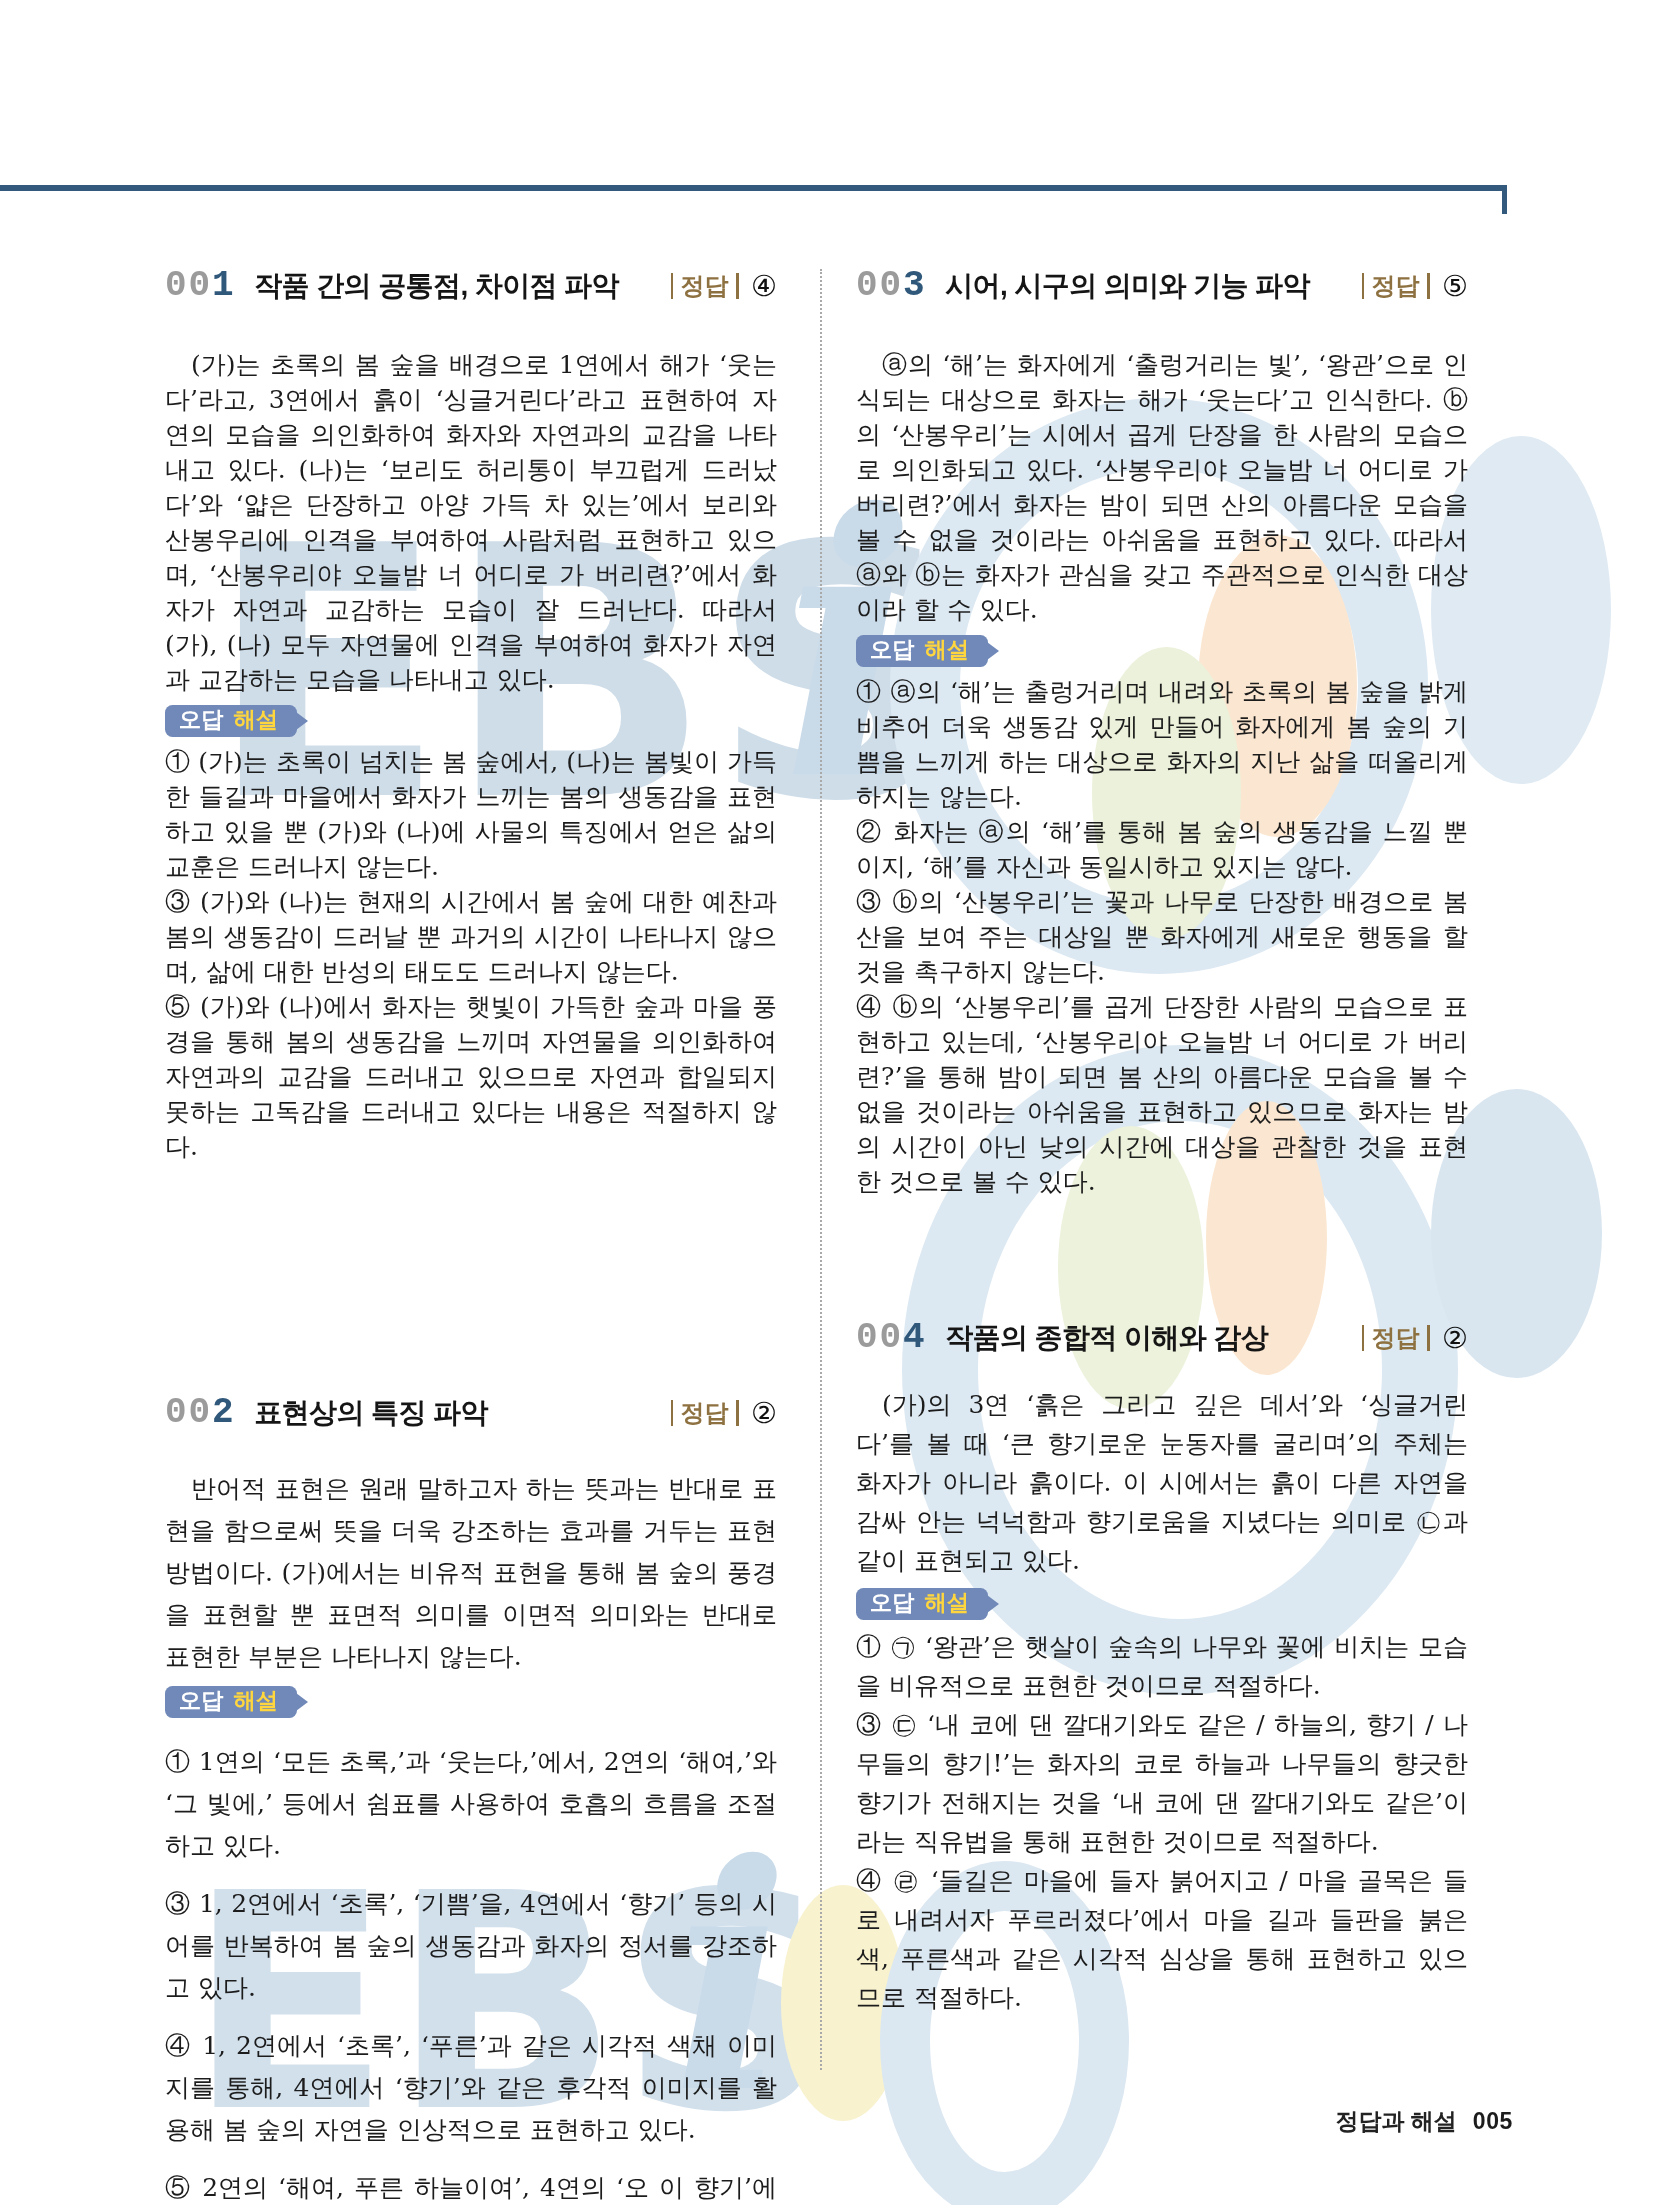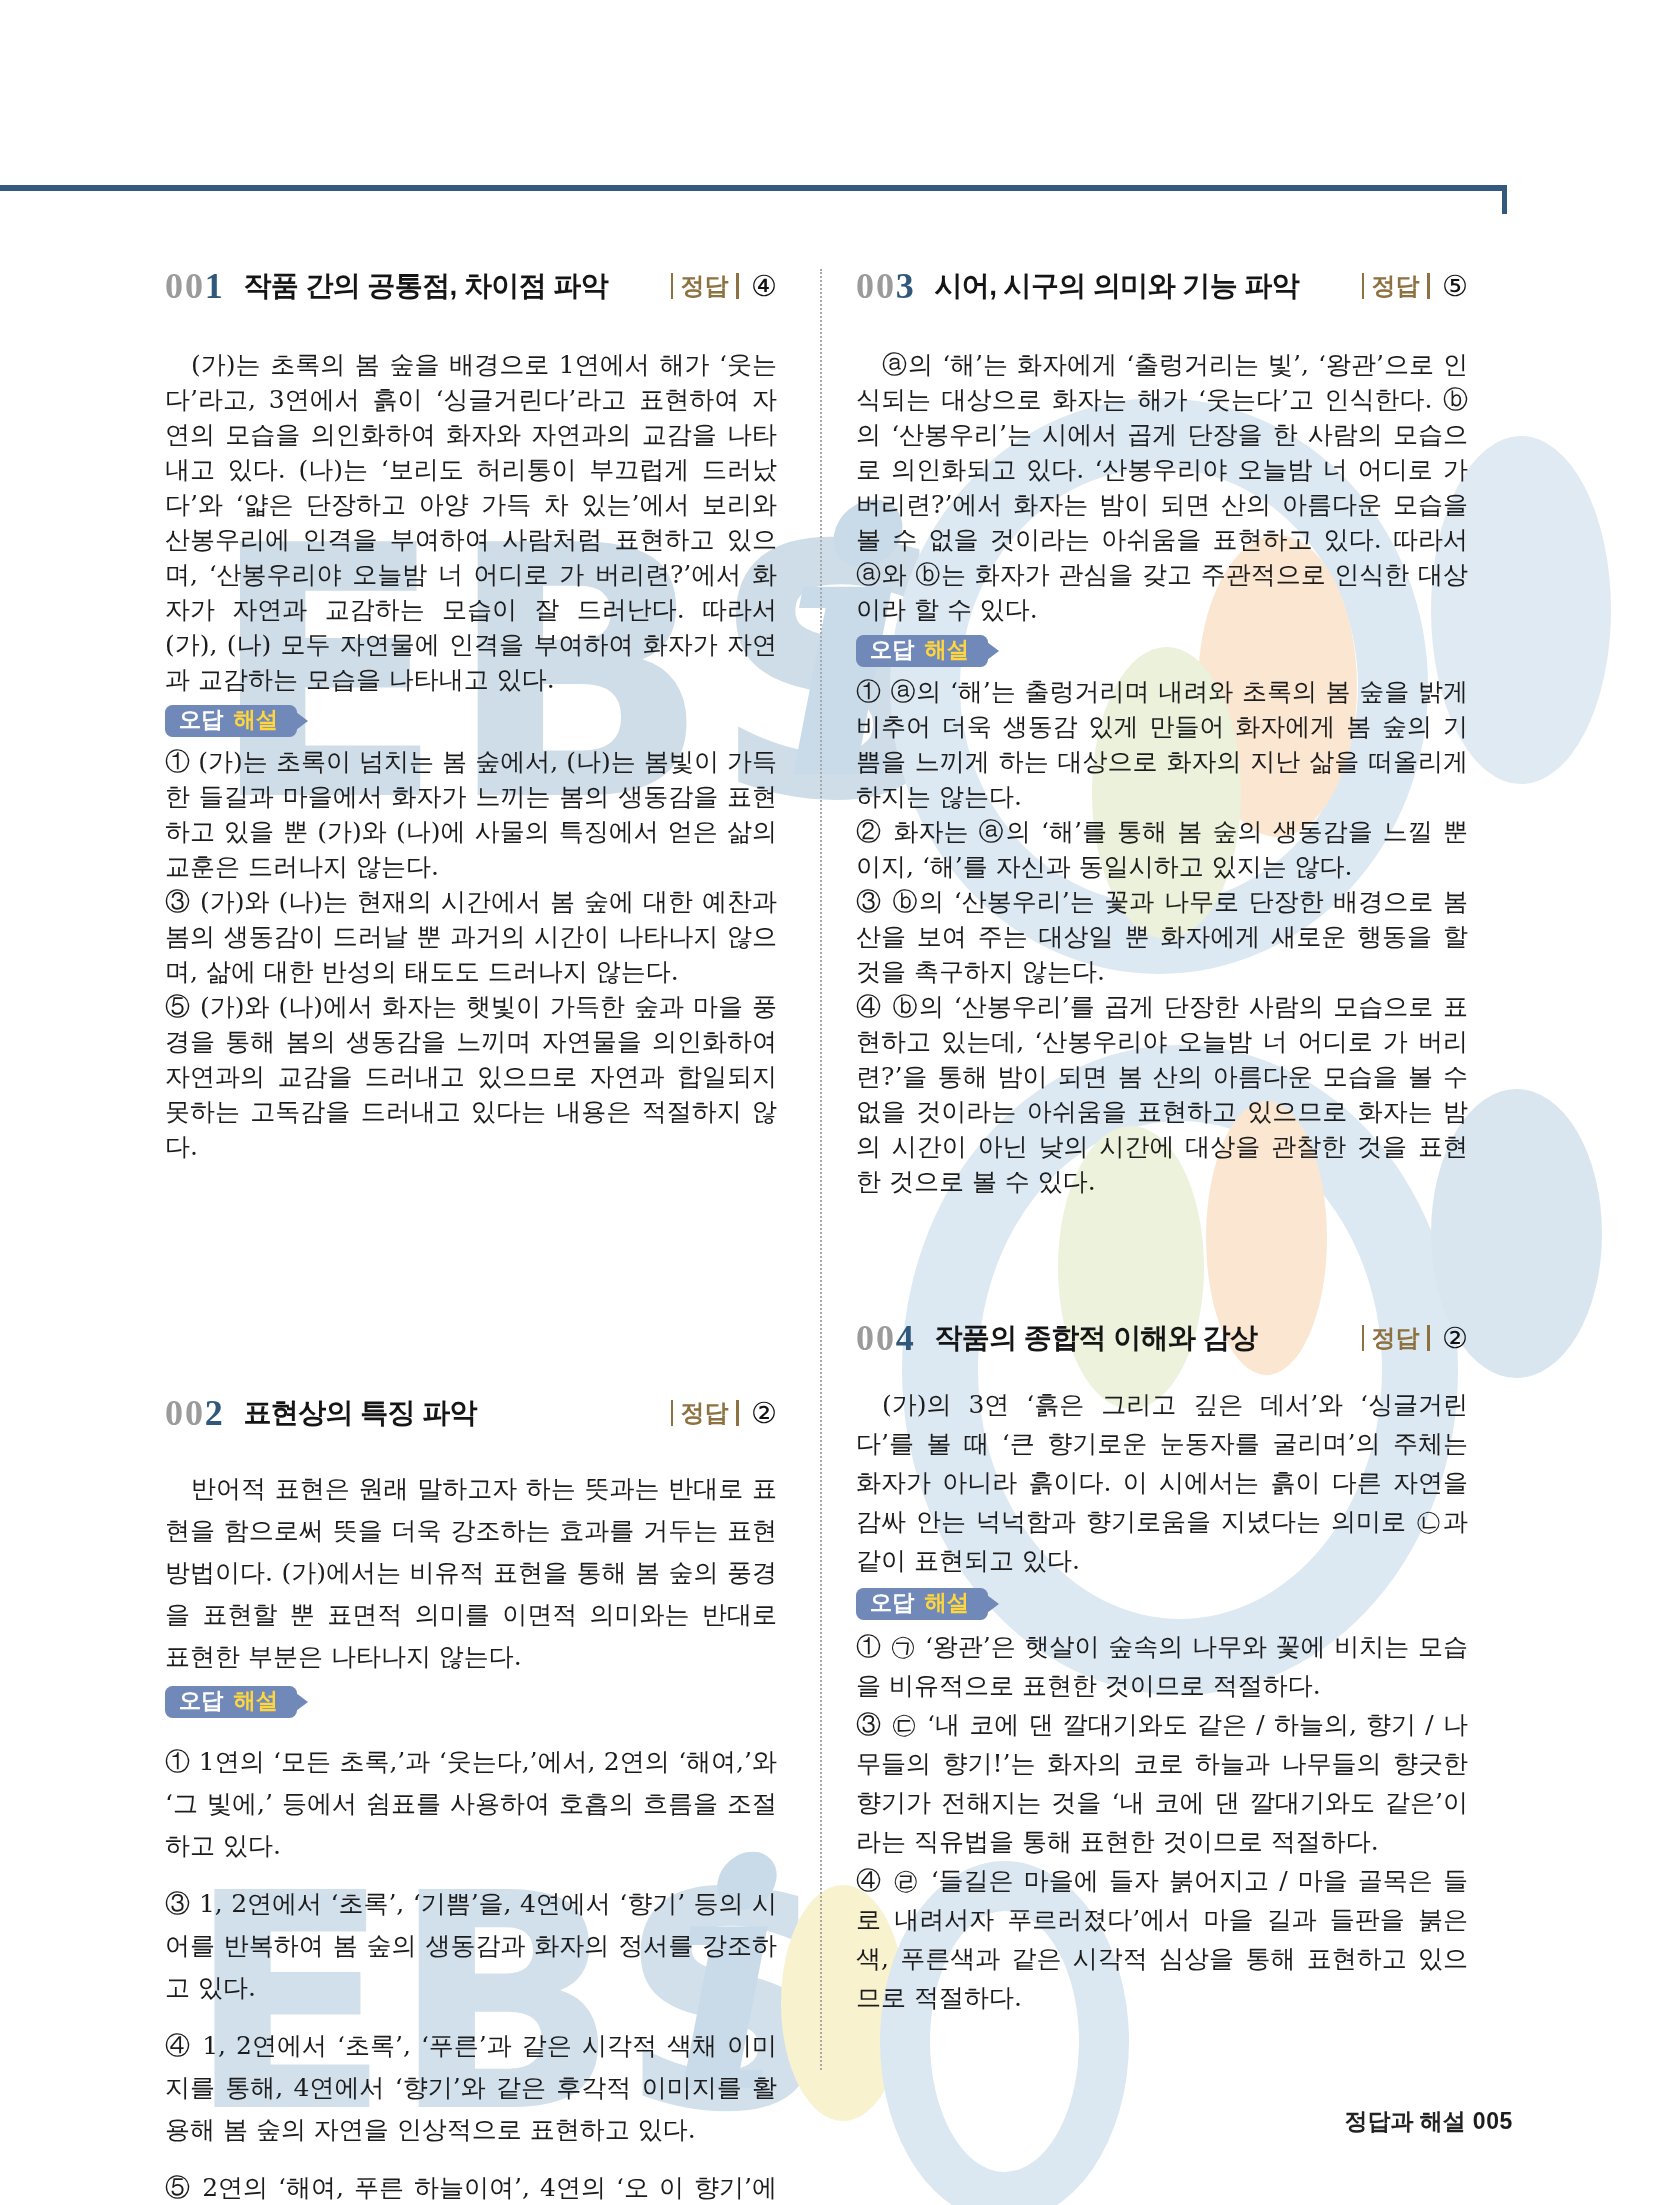--- a/index.html
+++ b/index.html
@@ -17,21 +17,21 @@
   .wm{position:absolute;inset:0;z-index:0;pointer-events:none;}
   .wm *{position:absolute;}
   .wm-text{font-family:"DejaVu Sans","Liberation Sans",sans-serif;font-weight:800;line-height:1;color:#cfdde9;}
   .wm-i{font-family:"DejaVu Serif",serif;font-style:italic;font-weight:700;line-height:1;color:#c9dae9;}
   .ring{border-radius:50%;}
   .fill{border-radius:50%;}
 
   
   .sec{position:absolute;width:612px;z-index:1;}
   .sec-head{display:flex;align-items:center;height:40px;margin-bottom:41px;}
-  .sec-num{font-family:Liberation Serif, serif;font-weight:700;font-size:36px;
+  .sec-num{font-family:Liberation Mono, monospace;font-weight:700;font-size:36px;
            letter-spacing:1.9px;line-height:1;display:flex;}
   .num-gray{color:#9b9b9b;}
   .num-accent{color:#30587a;}
   .sec-title{font-family:"Liberation Sans","DejaVu Sans",sans-serif;font-weight:700;font-size:28px;
              color:#151515;margin:0 0 0 18.7px;letter-spacing:-0.6px;white-space:nowrap;}
   .answer{margin-left:auto;display:flex;align-items:center;font-family:"Liberation Sans","DejaVu Sans",sans-serif;}
   .answer .bar{width:2.5px;height:26px;background:#8e7140;margin:0 7.5px;}
   .answer .label{color:#8e7140;font-size:24px;font-weight:700;}
   .answer .num{font-size:29px;color:#111;margin-left:5px;font-family:"DejaVu Sans",sans-serif;}
 
@@ -44,21 +44,21 @@
   .badge{display:inline-flex;align-items:center;gap:10px;background:#7089b8;border-radius:7.5px;
          padding:3.1px 18.7px 4.4px 13.7px;position:relative;margin:7.5px 0 7.5px 0;}
   .badge::after{content:"";position:absolute;right:-10.6px;top:50%;transform:translateY(-50%);
                 width:0;height:0;border-top:9.3px solid transparent;border-bottom:9.3px solid transparent;
                 border-left:12px solid #7089b8;}
   .badge span{font-family:"Liberation Sans","DejaVu Sans",sans-serif;font-weight:700;font-size:22.4px;line-height:1.1;}
   .badge .w{color:#ffffff;}
   .badge .y{color:#ffd63e;}
 
   
-  .footer{position:absolute;right:142px;top:2106px;display:flex;align-items:baseline;gap:7px;
+  .footer{position:absolute;right:142px;top:2106px;display:flex;align-items:baseline;gap:16px;
           font-family:"Liberation Sans","DejaVu Sans",sans-serif;z-index:1;}
   .footer .flabel{font-size:23px;color:#222;font-weight:600;}
   .footer .fnum{font-size:23px;font-weight:700;color:#1d1d1d;letter-spacing:0.6px;}
 </style>
 </head>
 <body>
 
 <div class="page">
 
   <div class="wm">

